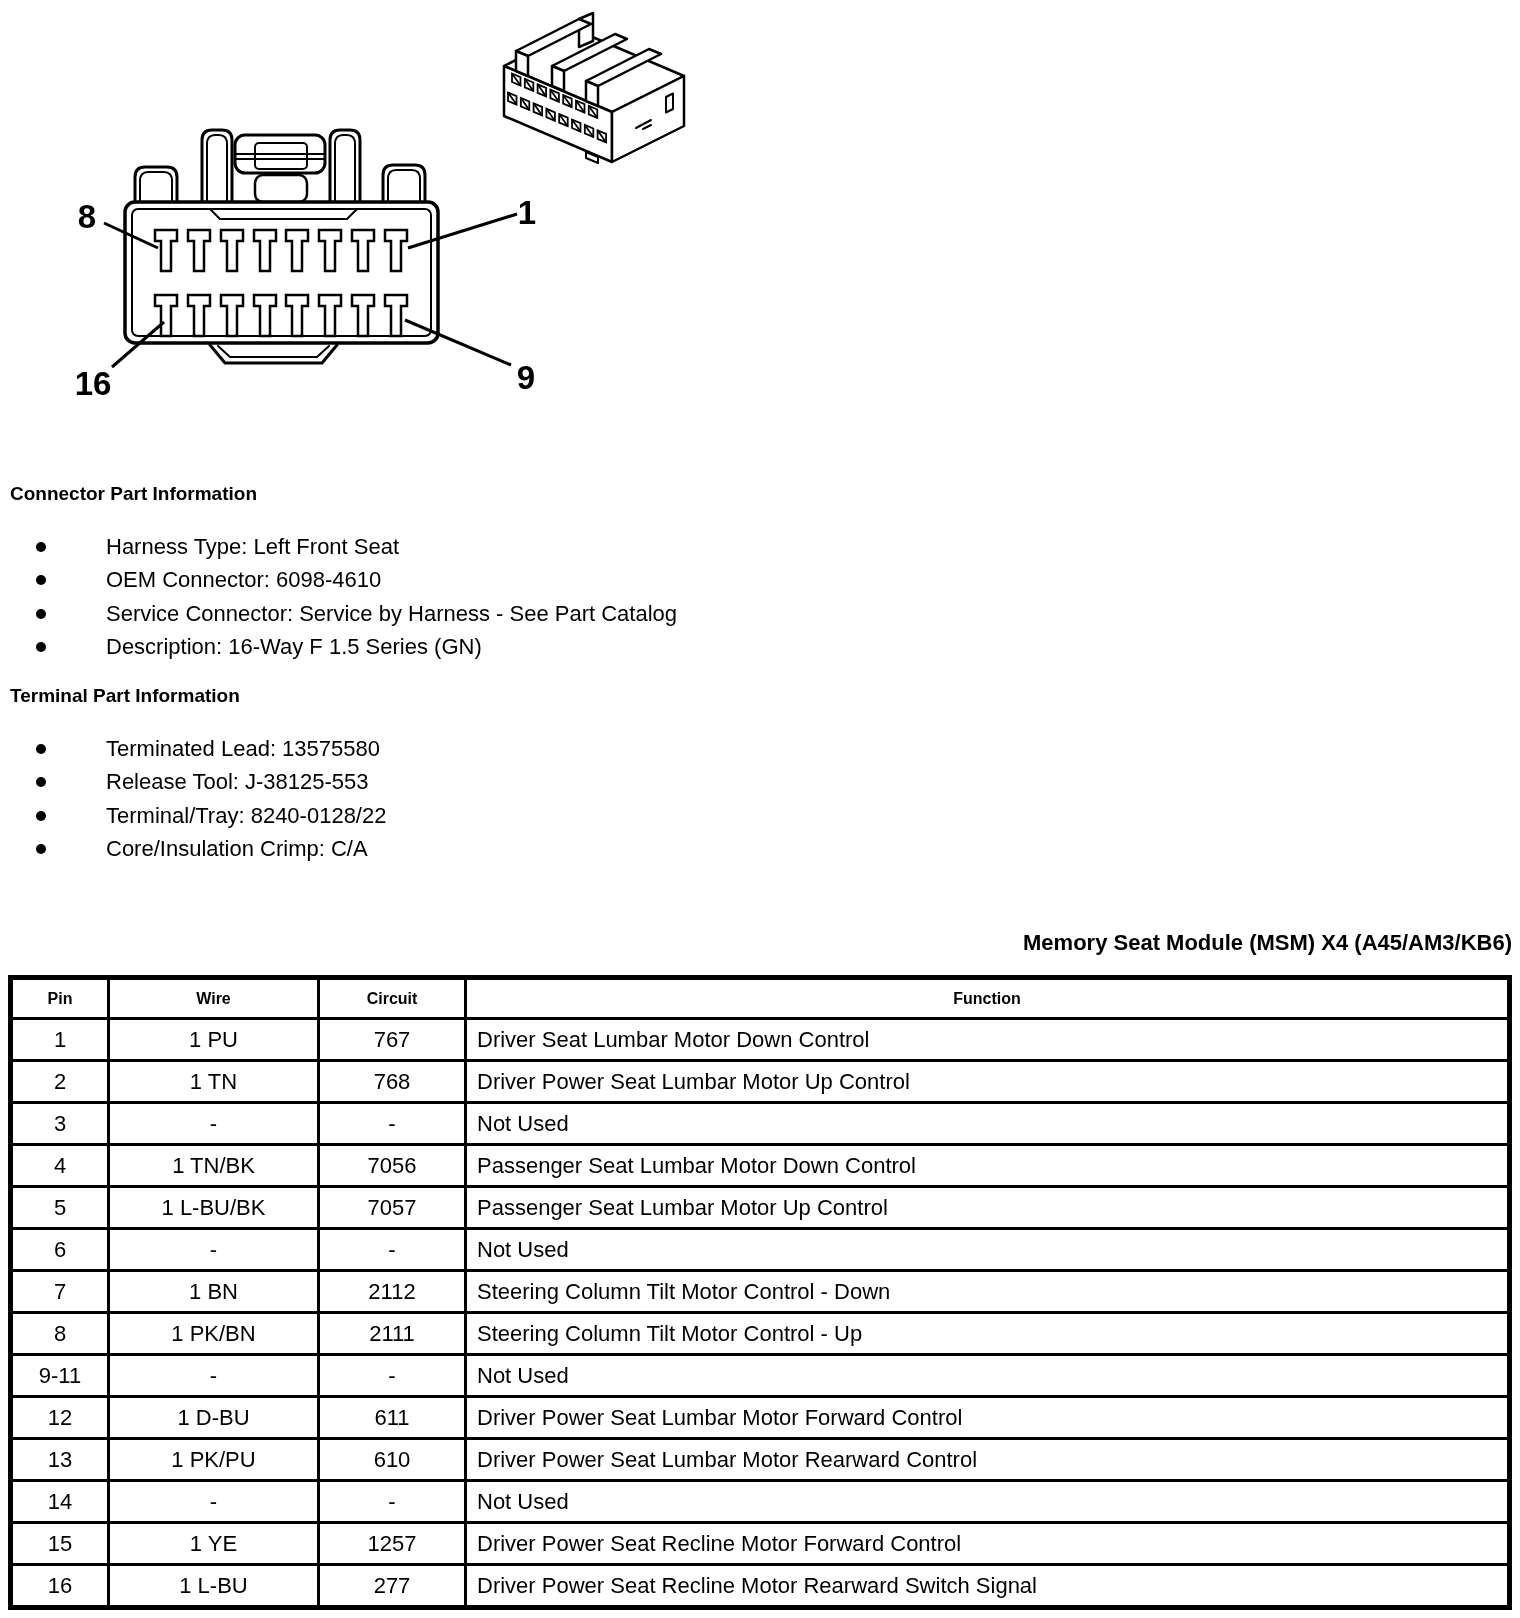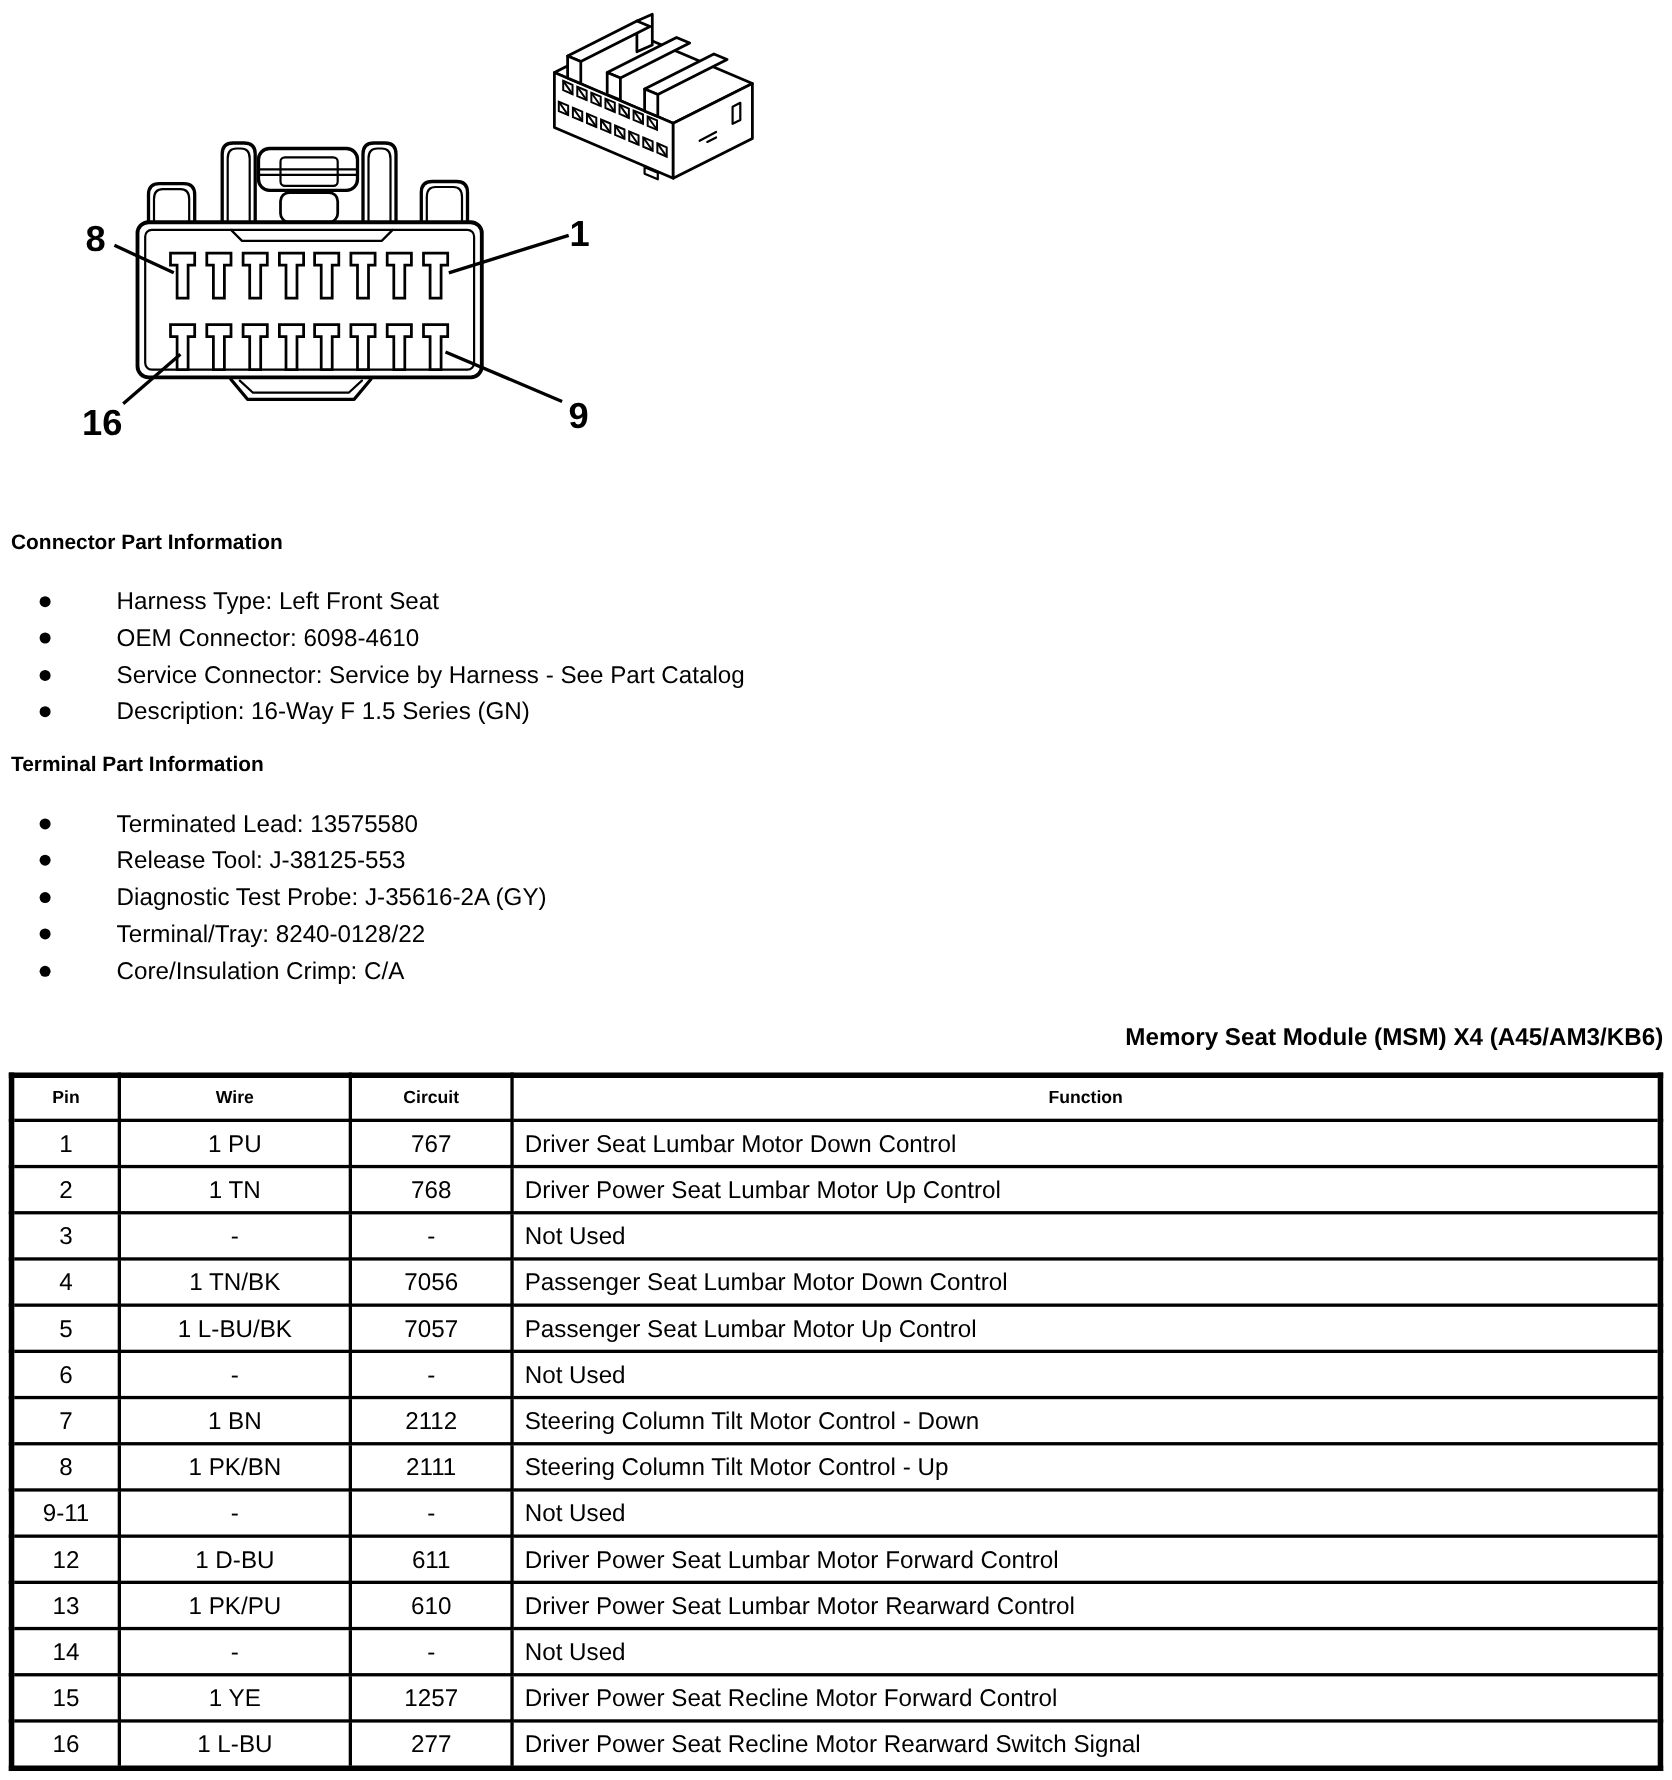--- a/index.html
+++ b/index.html
@@ -174,24 +174,20 @@
         <li class="bullet-item">
           <span class="dot"></span>
           <span class="bullet-text">Terminated Lead: 13575580</span>
         </li>
         <li class="bullet-item">
           <span class="dot"></span>
           <span class="bullet-text">Release Tool: J-38125-553</span>
         </li>
         <li class="bullet-item">
           <span class="dot"></span>
-          <span class="bullet-text">Diagnostic Test Probe: J-35616-2A (GY)</span>
-        </li>
-        <li class="bullet-item">
-          <span class="dot"></span>
           <span class="bullet-text">Terminal/Tray: 8240-0128/22</span>
         </li>
         <li class="bullet-item">
           <span class="dot"></span>
           <span class="bullet-text">Core/Insulation Crimp: C/A</span>
         </li>
       </ul>
     </div>
 
   <div class="table-title">Memory Seat Module (MSM) X4 (A45/AM3/KB6)</div>

